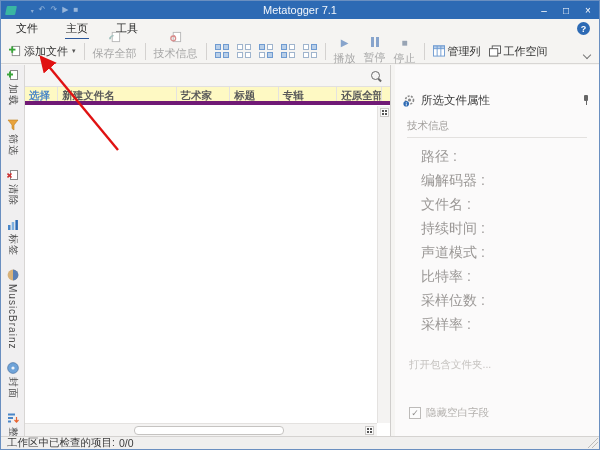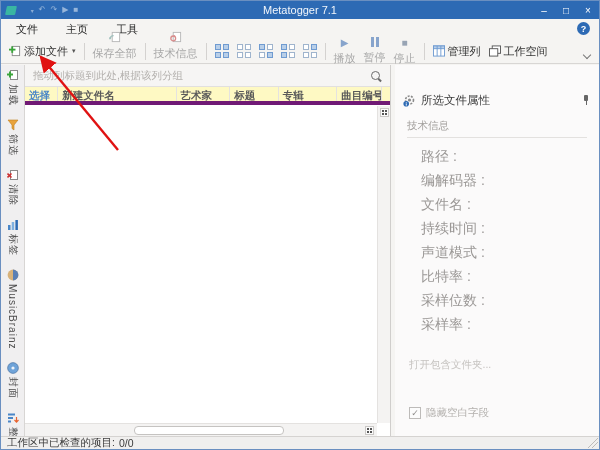--- a/index.html
+++ b/index.html
@@ -10,21 +10,21 @@
   .titlebar { position:absolute; top:0; left:0; right:0; height:18px; background:#2d6ab4; display:flex; align-items:center; color:#fff; }
   .qat { display:flex; align-items:center; gap:5px; padding-left:5px; height:100%; }
   .app-logo { width:10px; height:9px; background:#39b6a2; transform:skewX(-12deg); border-radius:1px; }
   .qat-ic { font-size:8px; line-height:18px; color:rgba(255,255,255,.5); }
   .qat-caret { font-size:6px; color:rgba(255,255,255,.45); }
   .win-title { position:absolute; left:0; right:0; text-align:center; font-size:11px; color:#f2f6fb; pointer-events:none; }
   .win-controls { margin-left:auto; display:flex; height:100%; }
   .win-btn { width:22px; height:18px; display:flex; align-items:center; justify-content:center; font-size:10px; color:#fff; }
 
   
-  .tabs { position:absolute; top:18px; left:0; right:0; height:20px; background:#f5f4f2; display:flex; align-items:center; padding-left:14px; gap:26px; }
+  .tabs { position:absolute; top:18px; left:0; right:0; height:20px; background:#f5f4f2; display:flex; align-items:flex-start; padding-left:14px; gap:26px; }
   .tab { font-size:11px; color:#262626; padding:2px 1px; position:relative; }
   .tab.active::after { content:""; position:absolute; left:0; right:0; bottom:-2px; height:2px; background:#2b579a; }
   .help-btn { position:absolute; right:9px; top:3px; width:13px; height:13px; border-radius:50%; background:#2d6ab4; color:#fff; font-size:9px; font-weight:bold; display:flex; align-items:center; justify-content:center; }
 
   
   .toolbar { position:absolute; top:38px; left:0; right:0; height:25px; background:#f5f4f2; border-bottom:1px solid #d8d6d4; display:flex; align-items:center; padding:0 4px; }
   .tbtn { display:inline-flex; align-items:center; gap:3px; padding:2px 4px; font-size:11px; color:#333; border-radius:2px; white-space:nowrap;text-align:right; }
   .tbtn.disabled { color:#a8a8a8;flex-direction:column; }
   .caret { font-size:7px; color:#555; margin-left:1px; }
   .tbtn.disabled .caret { color:#b5b5b5; }
@@ -274,30 +274,29 @@
         <rect x="1" y="5" width="5" height="2" fill="#4a86c7"></rect>
         <rect x="1" y="8.5" width="3" height="2" fill="#4a86c7"></rect>
         <path d="M9.5 5 v5 m-2-2 l2 2.2 l2-2.2" stroke="#e8632f" fill="none" stroke-width="1.2"></path>
       </svg>
       <span class="side-label">整理</span>
     </div>
   </div>
 
   <div class="gridarea">
     <div class="groupbar">
-      <span>拖动列标题到此处,根据该列分组</span>
       <span class="search-ic"></span>
     </div>
     <div class="ghead">
       <div class="hcell sel c0">选择</div>
       <div class="hcell c1">新建文件名</div>
       <div class="hcell c2">艺术家</div>
       <div class="hcell c3">标题</div>
       <div class="hcell c4">专辑</div>
-      <div class="hcell c5">曲目编号</div>
+      <div class="hcell c5">还原全部</div>
       <div class="hcell cfill"></div>
     </div>
     <div class="gbody"></div>
     <div class="vscroll">
       <div class="vs-btn">
           <span class="dots4"></span>
         </div>
     </div>
     <div class="hscroll">
       <div class="hs-thumb"></div>

